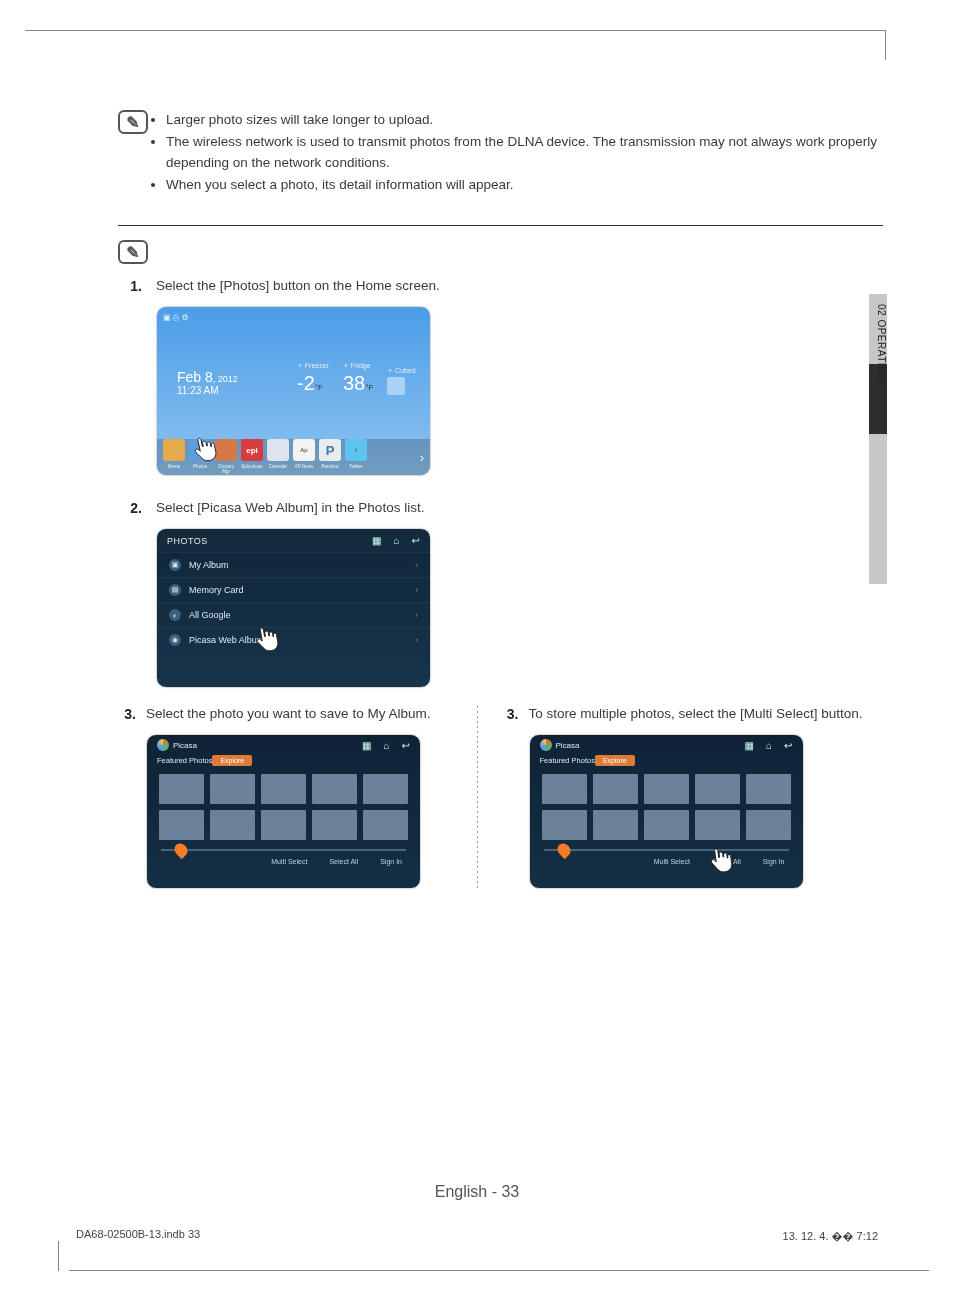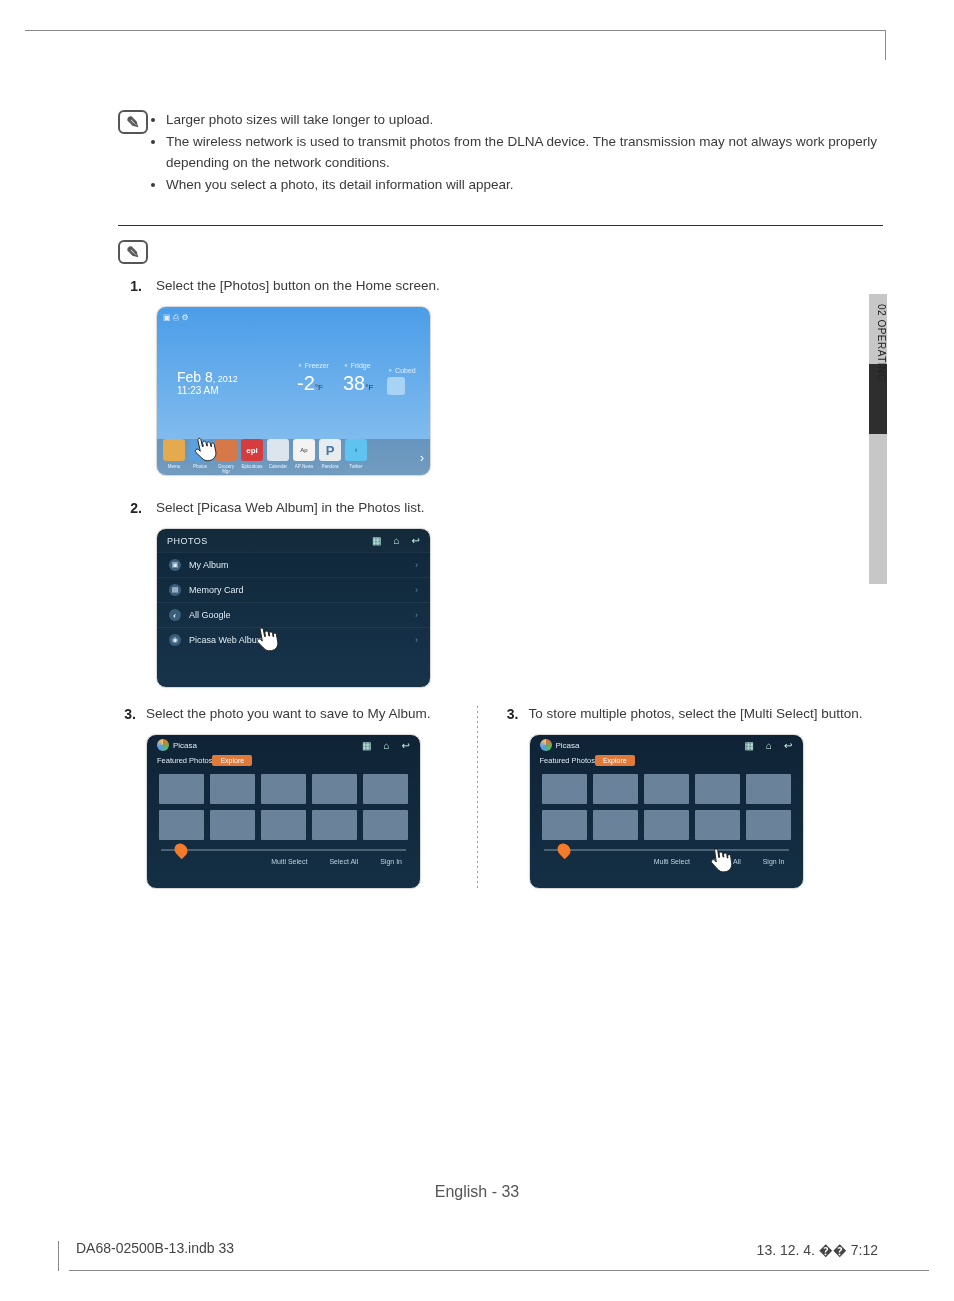--- a/index.html
+++ b/index.html
@@ -84,21 +84,21 @@
   .mock3 .slider { position:relative; margin: 6px 14px 0; height:8px;}
   .mock3 .slider .track{ position:absolute; top:3px; left:0; right:0; height:2px; background:#4a6578;}
   .mock3 .slider .knob{ position:absolute; left:14px; top:-3px; width:12px; height:14px; background:#f57b2b; border-radius:50% 50% 50% 0; transform: rotate(-45deg);}
   .mock3 .btm { display:flex; justify-content:flex-end; gap:22px; padding: 4px 18px 6px; font-size:7px; color:#bed3e3;}
   .mock3 .hand { left: 177px; bottom: 10px; transform: rotate(-8deg);}
 
   
   .t-a{background:linear-gradient(#c4c7cb,#aeb2b6);} .t-b{background:linear-gradient(#2a2420,#c77f3a 60%,#2a2420);} .t-c{background:#b7bbbd;} .t-d{background:repeating-linear-gradient(45deg,#9aa,#9aa 2px,#bcc 2px,#bcc 4px);} .t-e{background:radial-gradient(circle at 60% 55%,#fbdd8a 0 4px,#1a120c 5px);} .t-f{background:radial-gradient(circle at 42% 48%,#b77 0 3px,#eef2f4 4px);} .t-g{background:linear-gradient(#7d8790,#5b6168);} .t-h{background:linear-gradient(#6b3f35,#3d2420);} .t-i{background:#8a8e90;} .t-j{background:linear-gradient(#888,#555);}
 
   .footer { position: absolute; bottom: 100px; left: 0; right: 0; text-align: center; font-size: 16px; color: #555; }
-  .print-meta { position: absolute; bottom: 42px; left: 76px; right: 76px; display: flex; justify-content: space-between; font-size: 14px; color: #444; font-family: Arial, sans-serif;}
+  .print-meta { position: absolute; bottom: 58px; left: 76px; right: 76px; display: flex; justify-content: space-between; font-size: 11px; color: #444; font-family: Arial, sans-serif;}
 </style>
 </head>
 <body>
 
 <div class="page">
   <div class="crop-top-h"></div>
   <div class="crop-top-v"></div>
   <div class="crop-bot-h"></div>
   <div class="crop-bot-v"></div>
 

